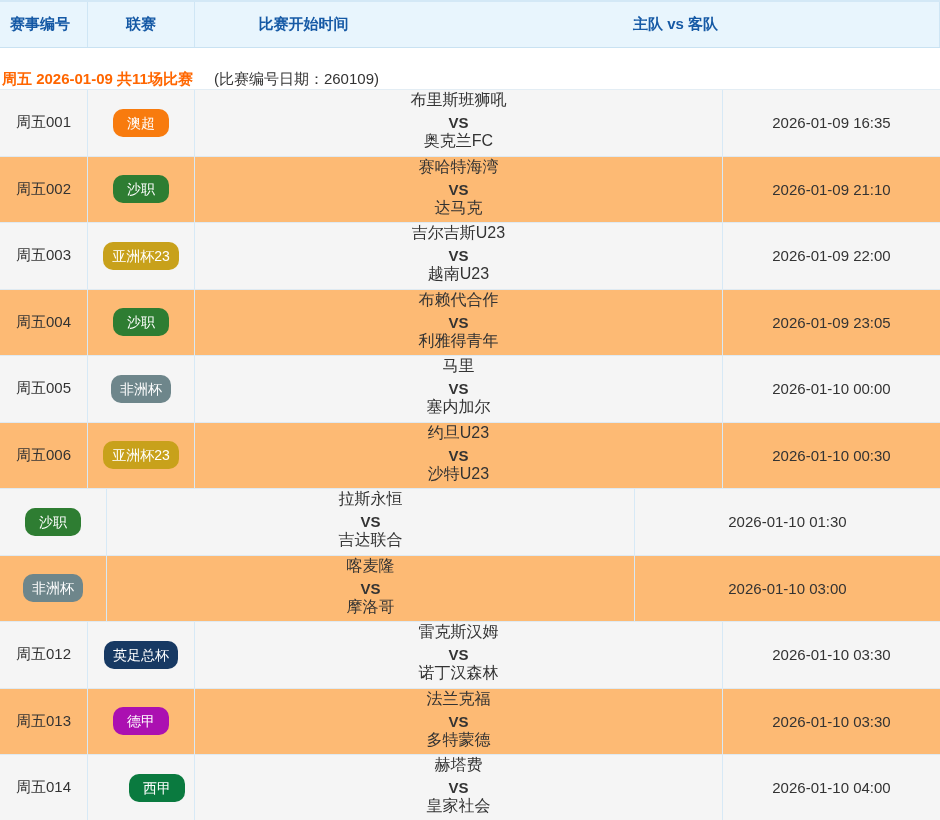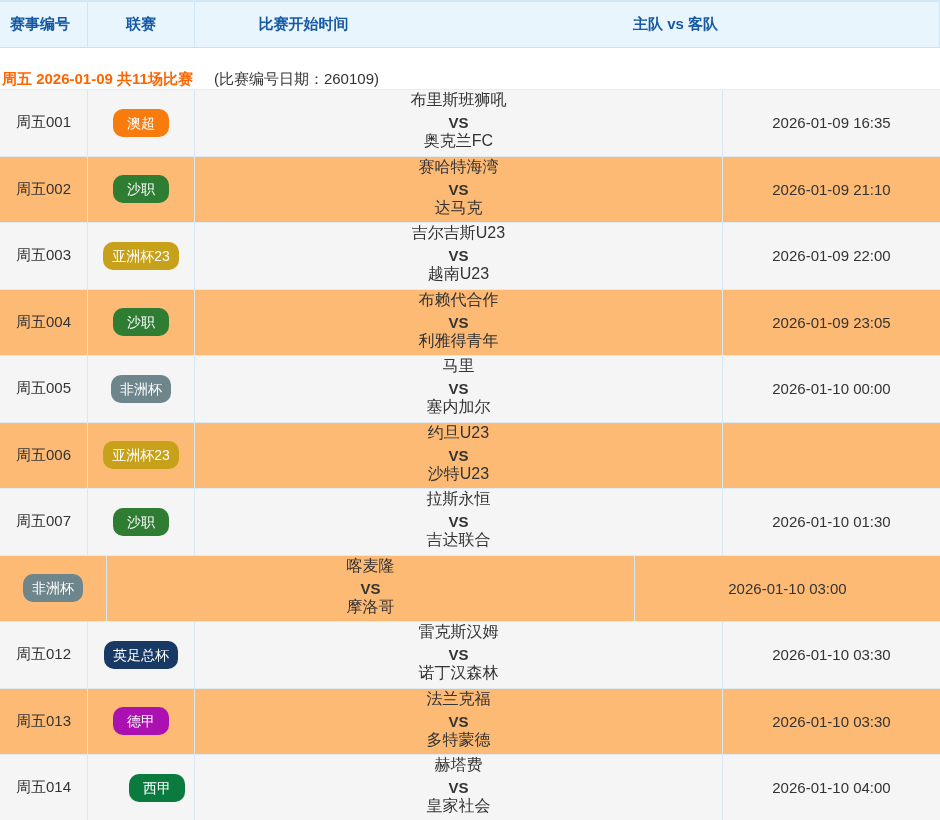--- a/index.html
+++ b/index.html
@@ -150,24 +150,24 @@
   <div class="row">
     <div class="td col-id">周五006</div>
     <div class="td col-lg">
       <span class="league-badge" style="background: rgb(200, 161, 27);">亚洲杯23</span>
     </div>
     <div class="td col-vs matchup">
       <span class="home">约旦U23</span>
       <span class="vs-label">VS</span>
       <span class="away">沙特U23</span>
     </div>
-  </div>
-
-  <div class="row">
-    <div class="td col-id">周五007</div>
+    <div class="td col-time">2026-01-10 00:30</div>
+  </div>
+
+  <div class="row">
     <div class="td col-lg">
       <span class="league-badge" style="background: rgb(46, 125, 50);">沙职</span>
     </div>
     <div class="td col-vs matchup">
       <span class="home">拉斯永恒</span>
       <span class="vs-label">VS</span>
       <span class="away">吉达联合</span>
     </div>
     <div class="td col-time">2026-01-10 01:30</div>
   </div>

